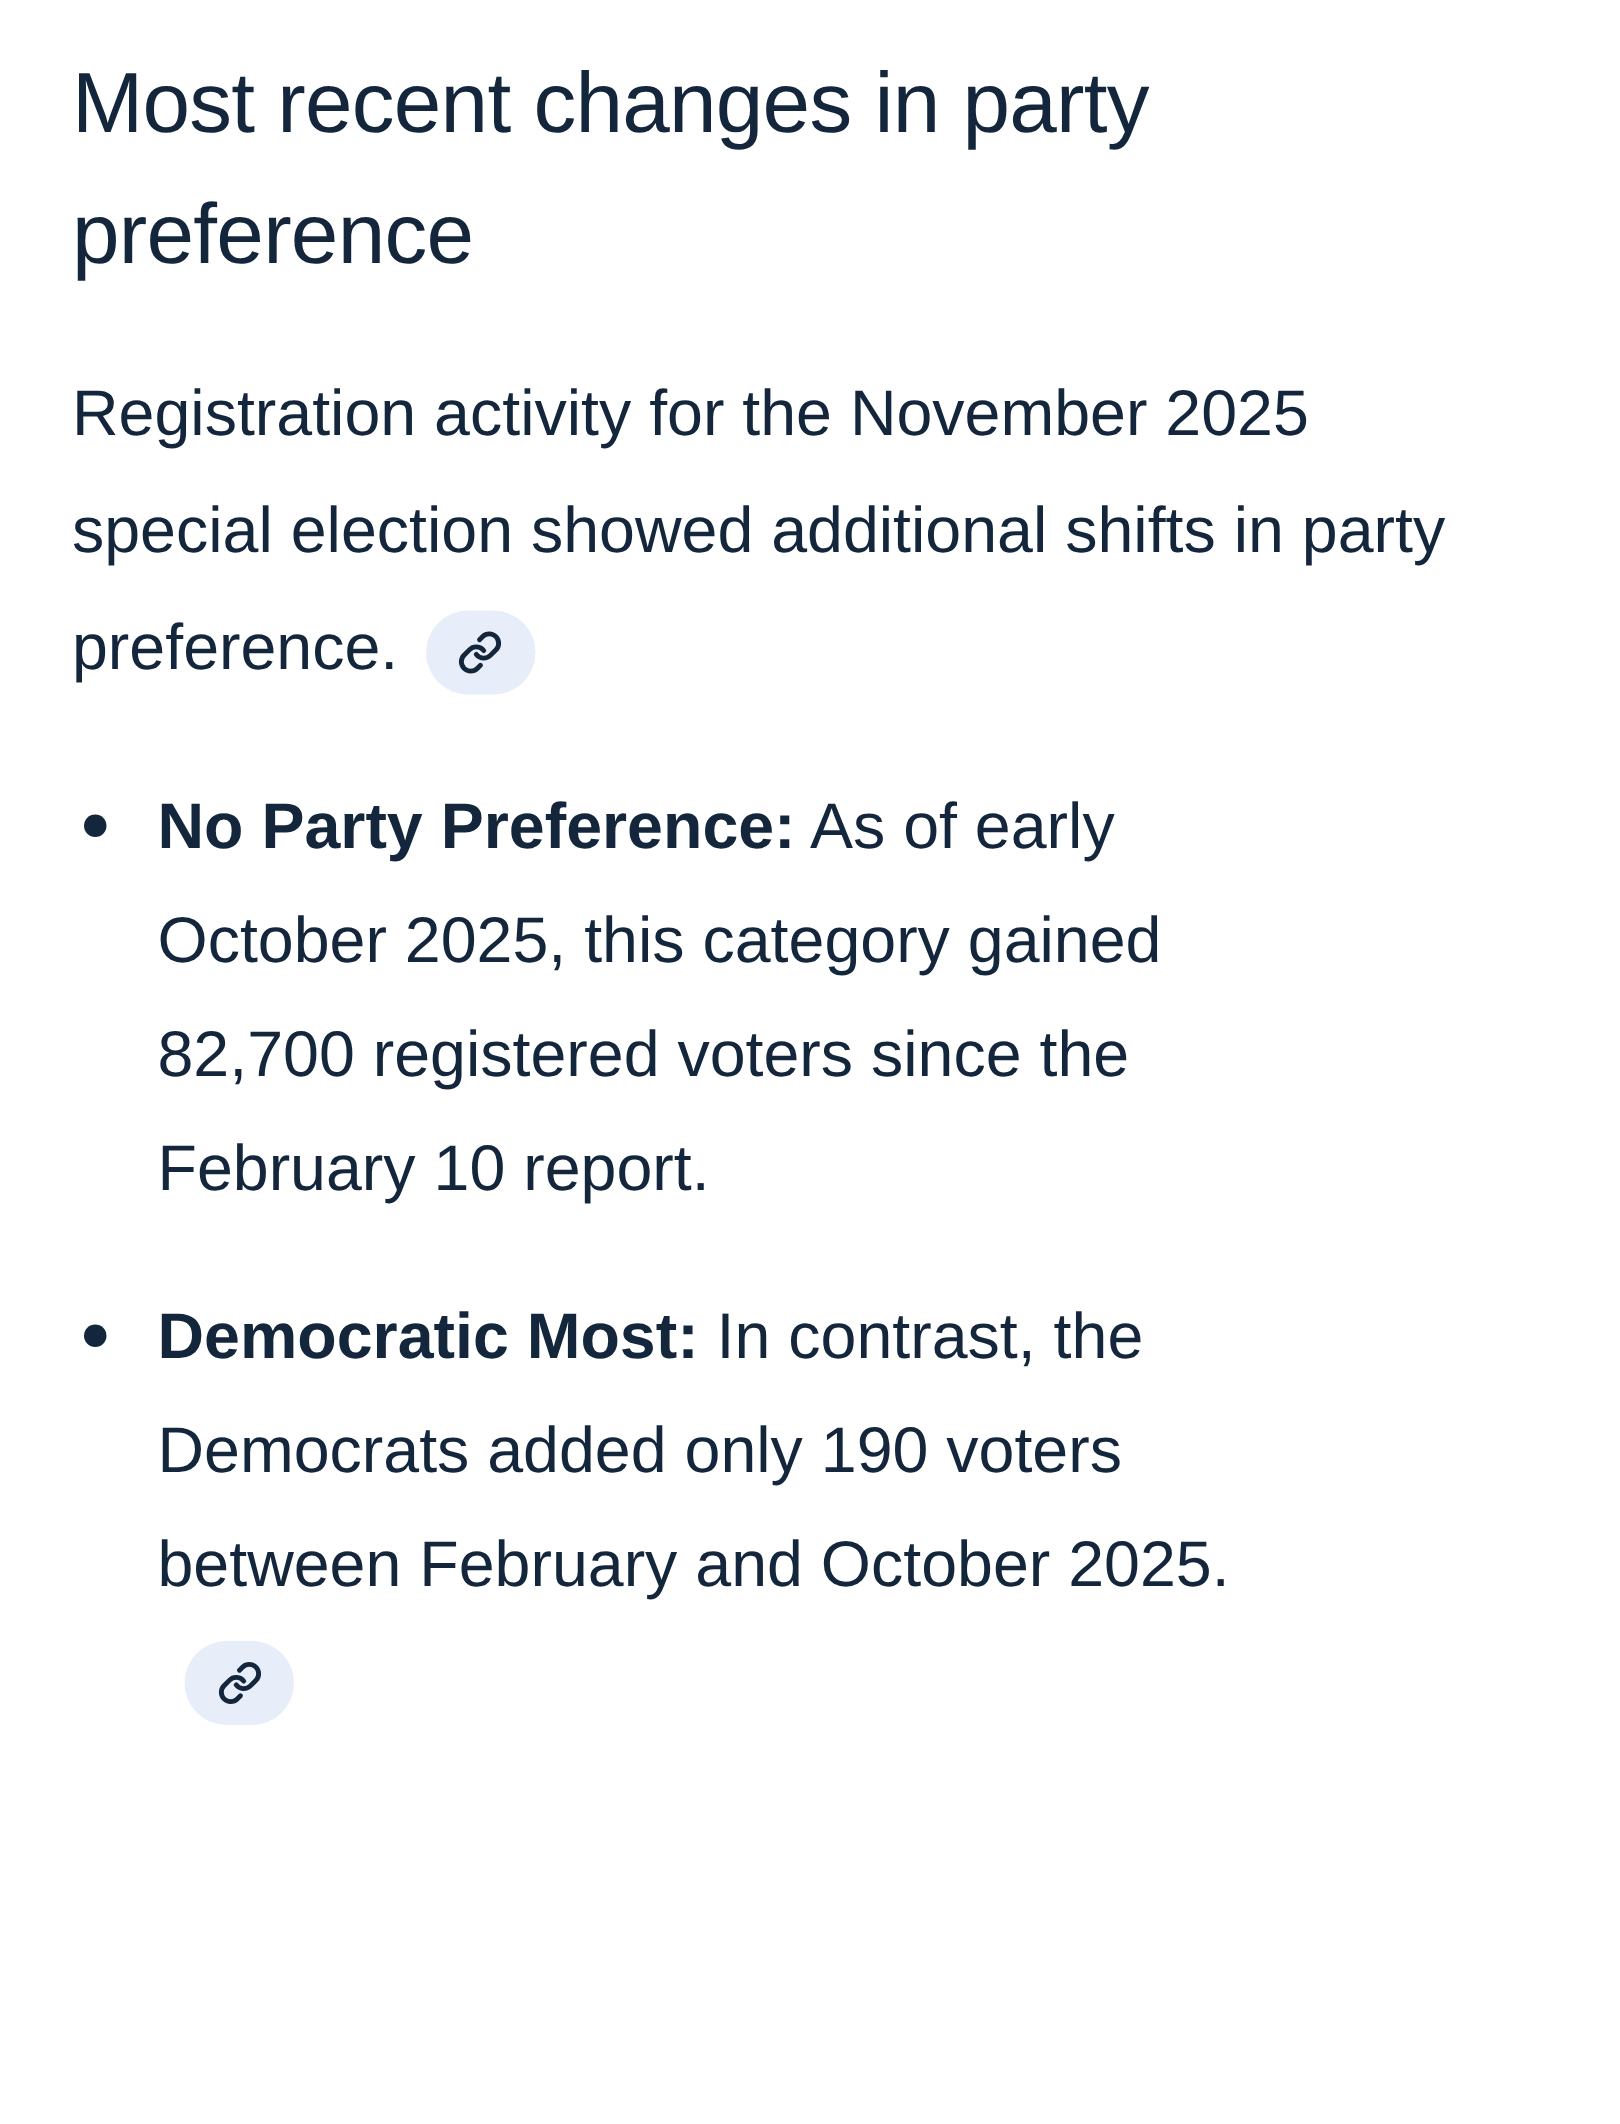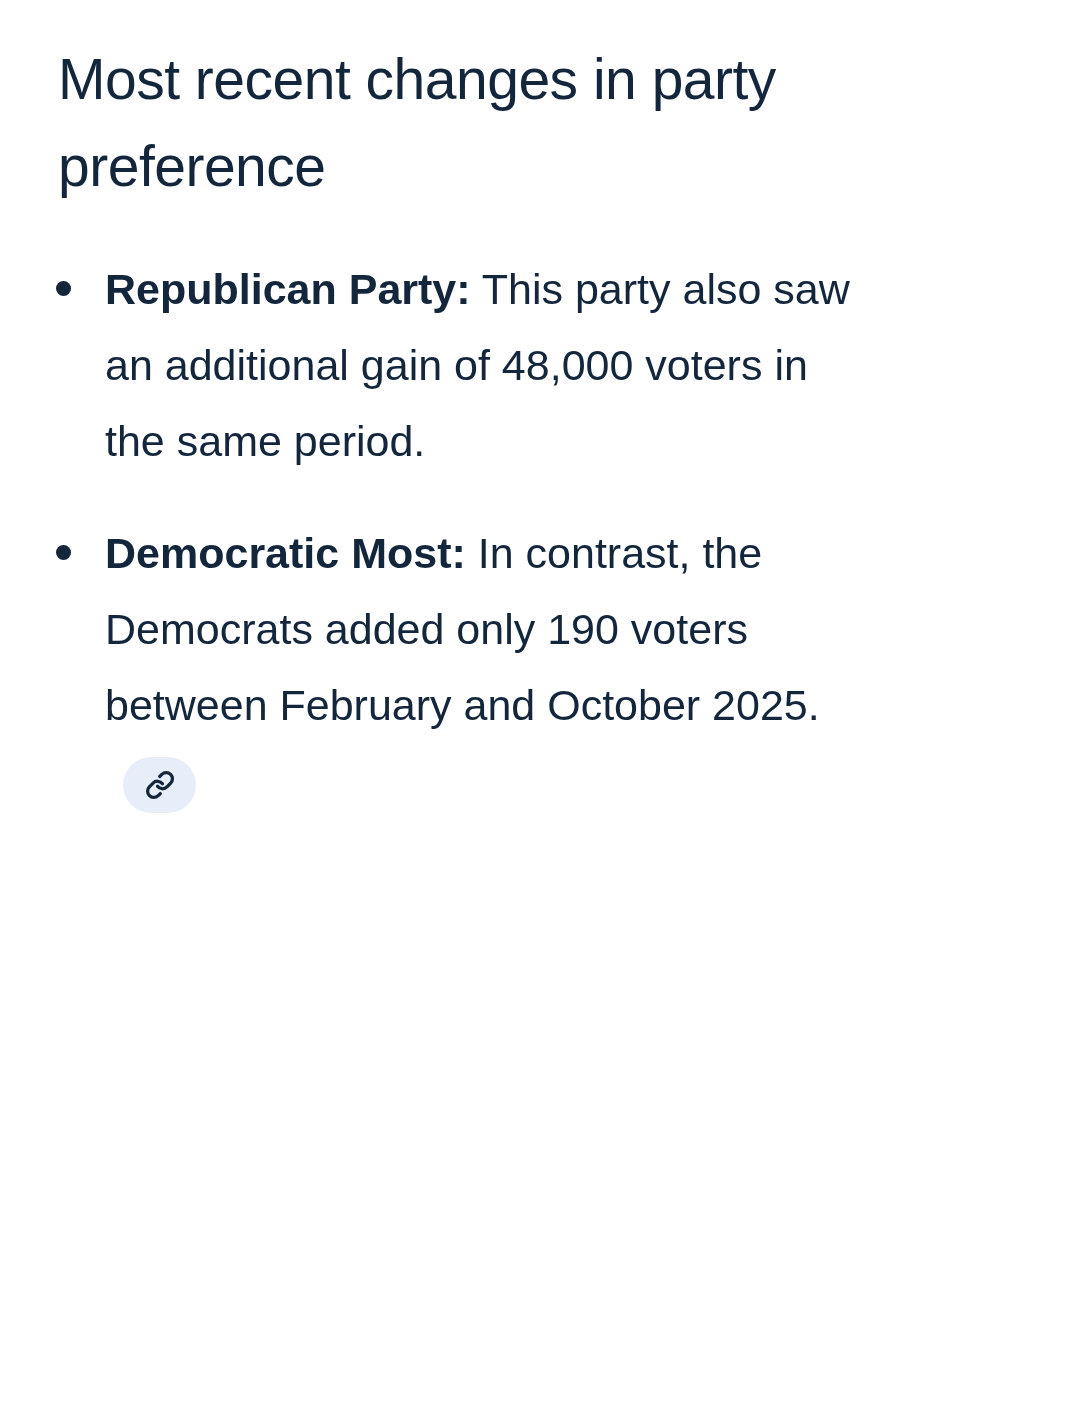--- a/index.html
+++ b/index.html
@@ -11,21 +11,21 @@
     overflow: hidden;
     font-family: "Liberation Sans", "DejaVu Sans", sans-serif;
     color: #13263C;
     -webkit-font-smoothing: antialiased;
   }
   .content {
     padding: 26px 64px 0 48px;
     box-sizing: border-box;
   }
   h1.page-title {
-    margin: 10px;
+    margin: 0;
     font-size: 57px;
     line-height: 1.52;
     font-weight: 500;
     letter-spacing: -0.5px;
     max-width: 968px;
   }
   p.intro {
     margin: 38px 0 0 0;
     font-size: 43px;
     line-height: 78px;
@@ -80,25 +80,31 @@
     display: block;
   }
 </style>
 </head>
 <body>
 
 <div class="content">
 
   <h1 class="page-title">Most recent changes in party preference</h1>
 
+  <p class="intro"><span>Registration activity for the November 2025 special election showed additional shifts in party preference.</span><span class="link-chip">
+        <svg viewBox="0 0 24 24" fill="none" stroke="#13263C" stroke-width="2.6" stroke-linecap="round" stroke-linejoin="round">
+          <path d="M10 13a5 5 0 0 0 7.54.54l3-3a5 5 0 0 0-7.07-7.07l-1.72 1.71"></path>
+          <path d="M14 11a5 5 0 0 0-7.54-.54l-3 3a5 5 0 0 0 7.07 7.07l1.71-1.71"></path>
+        </svg>
+      </span></p>
 
   <ul class="bullet-list">
 
+    <li class="bullet-item"><span class="bullet-label">No Party Preference:</span><span> As of early October 2025, this category gained 82,700 registered voters since the February 10 report.</span></li>
 
-    <li class="bullet-item"><span class="bullet-label">Republican Party:</span><span> This party also saw an additional gain of 48,000 voters in the same period.</span></li>
 
     <li class="bullet-item"><span class="bullet-label">Democratic Most:</span><span> In contrast, the Democrats added only 190 voters between February and October 2025.</span><span class="link-chip">
           <svg viewBox="0 0 24 24" fill="none" stroke="#13263C" stroke-width="2.6" stroke-linecap="round" stroke-linejoin="round">
             <path d="M10 13a5 5 0 0 0 7.54.54l3-3a5 5 0 0 0-7.07-7.07l-1.72 1.71"></path>
             <path d="M14 11a5 5 0 0 0-7.54-.54l-3 3a5 5 0 0 0 7.07 7.07l1.71-1.71"></path>
           </svg>
         </span></li>
 
   </ul>
 

